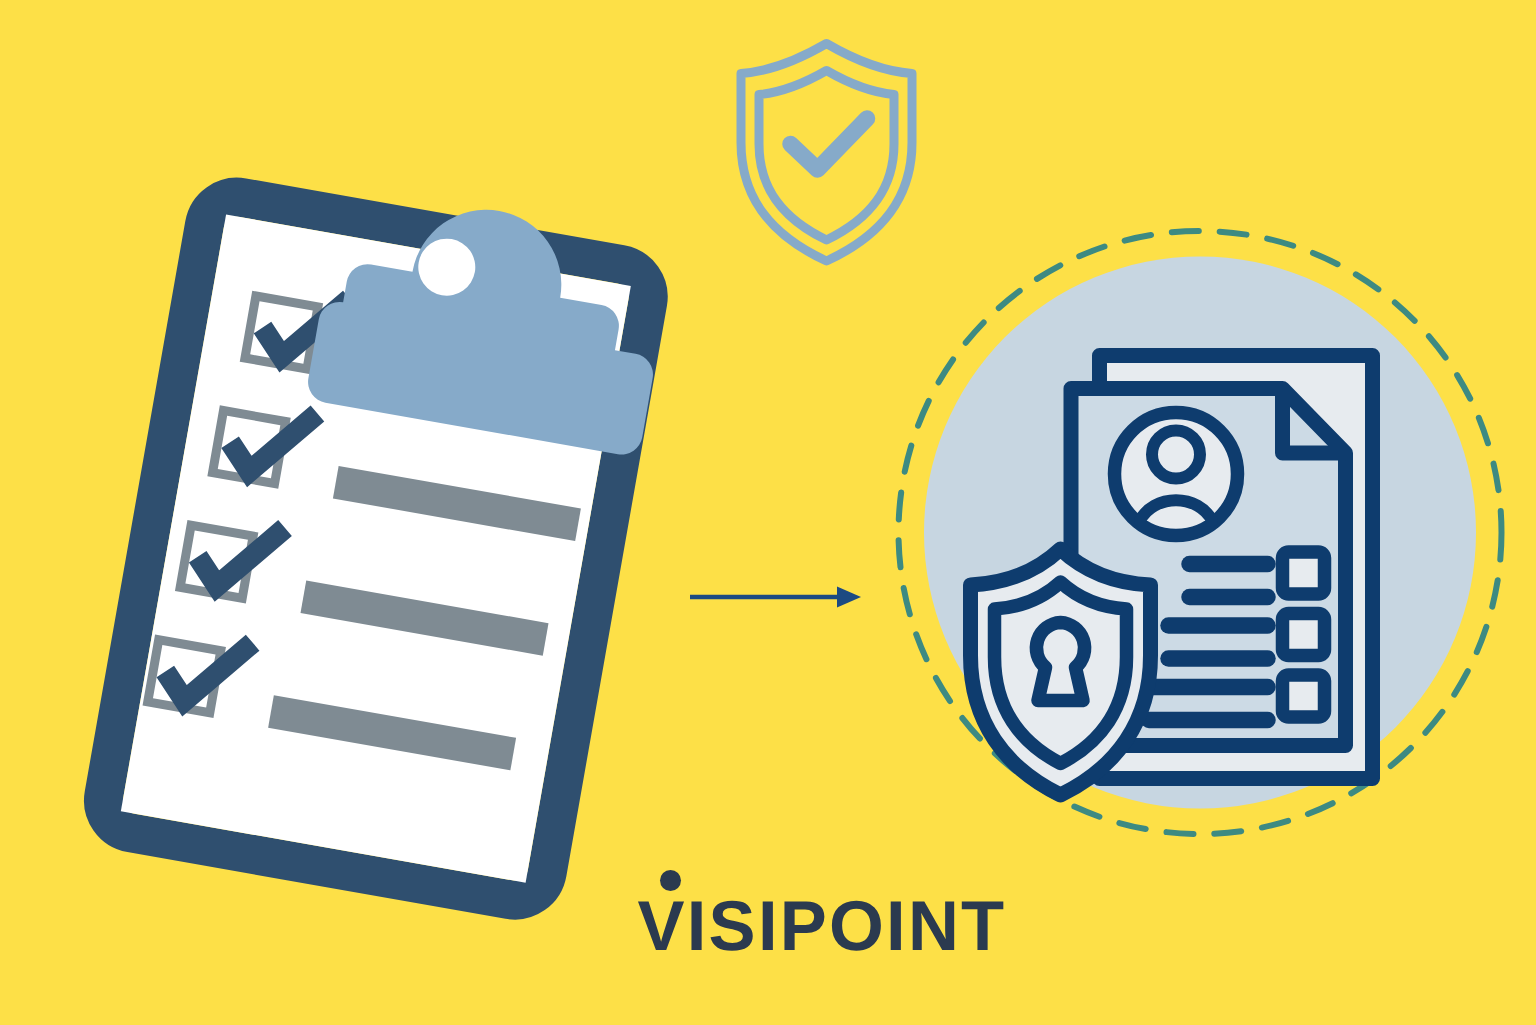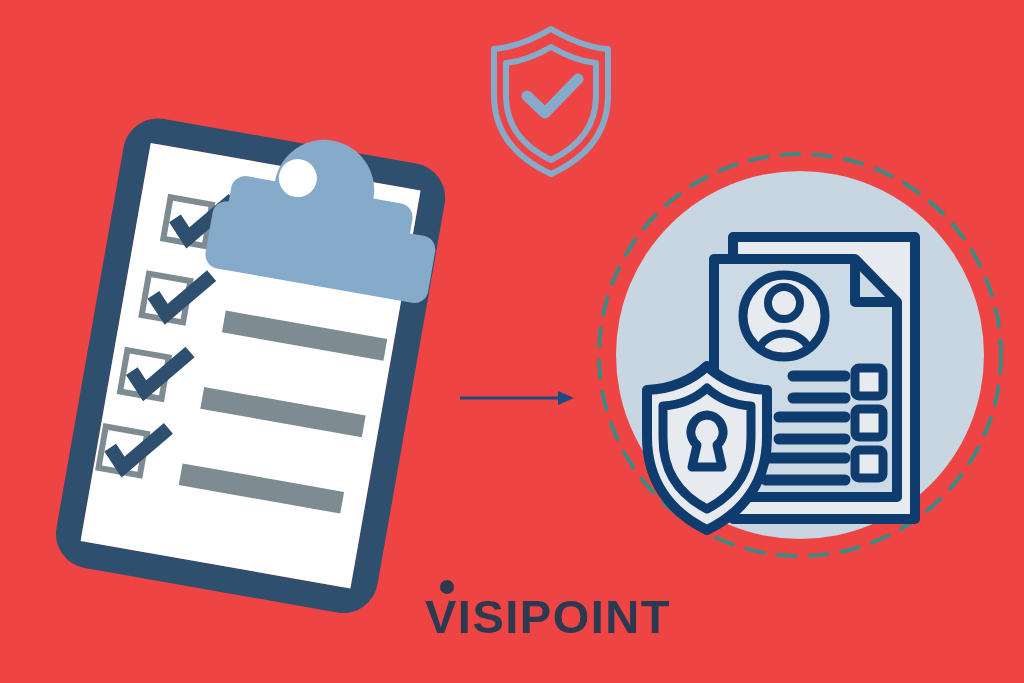--- a/index.html
+++ b/index.html
@@ -11,21 +11,21 @@
     width: 1024px;
     height: 683px;
     background: #fdfdfd;
     font-family: "Liberation Sans", sans-serif;
     overflow: hidden;
   }
   #scene {
     position: relative;
     width: 1024px;
     height: 683px;
-    background: #ef4444;
+    background: #fde047;
   }
   #scene svg.layer {
     position: absolute;
     top: 0;
     left: 0;
     width: 1024px;
     height: 683px;
   }
   .wordmark {
     position: absolute;

